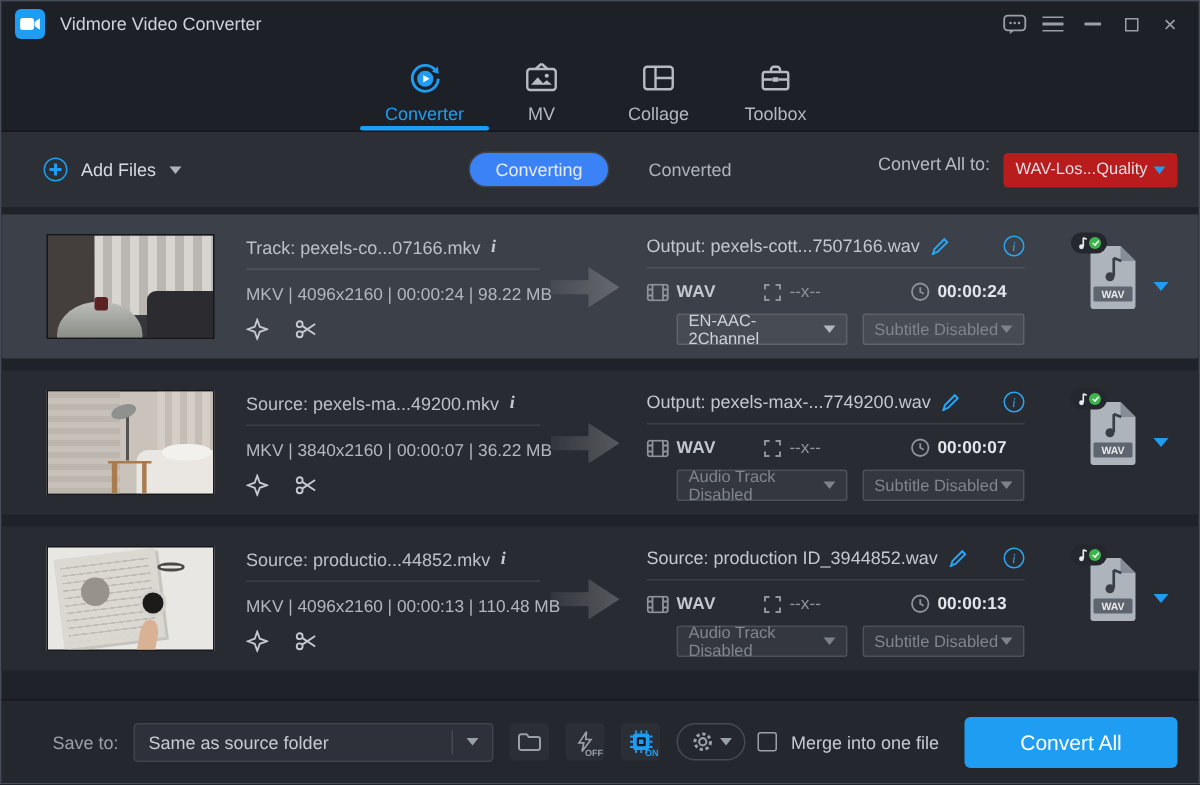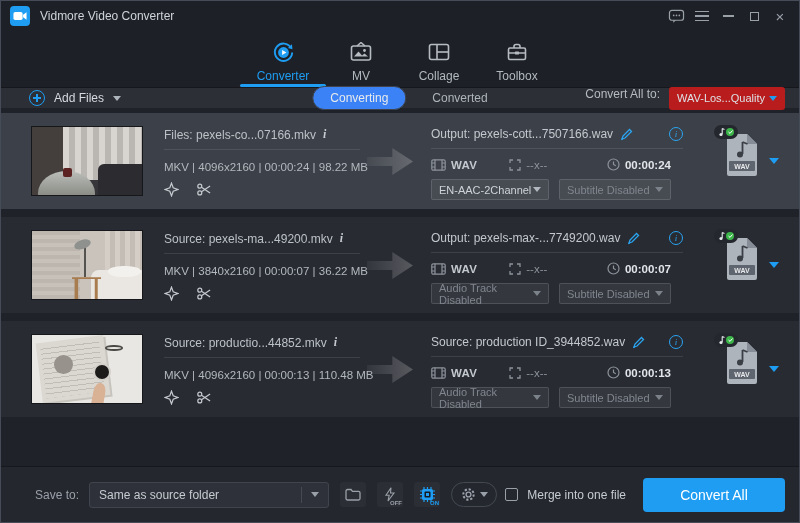--- a/index.html
+++ b/index.html
@@ -22,21 +22,21 @@
   .closex { font-size:15px; line-height:1; color:#9aa0a8; }
   
   .tabbar { height:57px; background:#1d2027; border-bottom:1px solid #15171c; display:flex; justify-content:center; }
   .tab { width:78px; display:flex; flex-direction:column; align-items:center; justify-content:flex-start; padding-top:9px; gap:5px; position:relative; color:#b2b8bf; }
   .tab .ticon { height:24px; display:flex; align-items:center; color:#b6bbc2; }
   .tab.active { color:#1e9df2; }
   .tab.active .ticon { color:#1e9df2; }
   .tab.active::after { content:""; position:absolute; left:-4px; right:-4px; bottom:0; height:3px; background:#1e9df2; border-radius:2px; }
   .tab .tlabel { font-size:12px; }
   
-  .subbar { height:20px; background:#2c2f36; display:flex; align-items:center; padding:0 14px 0 28px; position:relative; }
+  .subbar { height:50px; background:#2c2f36; display:flex; align-items:center; padding:0 14px 0 28px; position:relative; }
   .addfiles { display:flex; align-items:center; gap:9px; color:#d7dadf; }
   .addcircle { width:16px; height:16px; border:1.6px solid #1e9df2; border-radius:50%; position:relative; }
   .addcircle::before, .addcircle::after { content:""; position:absolute; background:#1e9df2; }
   .addcircle::before { left:3px; right:3px; top:50%; height:1.6px; margin-top:-0.8px; }
   .addcircle::after { top:3px; bottom:3px; left:50%; width:1.6px; margin-left:-0.8px; }
   .centerTabs { position:absolute; left:50%; transform:translateX(-50%); display:flex; align-items:center; gap:26px; }
   .pill { background:#3b82f6; border:1px solid #3e434b; border-radius:13px; padding:4px 17px; color:#e7eaec; }
   .convertedTab { color:#aeb4bb; }
   .convertTo { margin-left:auto; display:flex; gap:9px; color:#b6bbc2; }
   .fmtSelect { background:#b91c1c; border-radius:3px; min-width:116px; height:23px; display:flex; align-items:center; justify-content:space-between; padding:0 8px; color:#dde0e4; font-size:11px; }
@@ -87,21 +87,21 @@
   .tool { display:flex; align-items:center; }
   .arrow { position:absolute; left:366px; top:35px; width:46px; height:27px;
     clip-path:polygon(0 33%,55% 33%,55% 0,100% 50%,55% 100%,55% 67%,0 67%);
     background:linear-gradient(90deg,rgba(255,255,255,.05),rgba(255,255,255,.22)); }
   .fmt { margin-top:9px; display:flex; align-items:center; color:#8d939b; font-size:11.5px; padding-right:12px; }
   .fgrp { display:flex; align-items:center; gap:5px; }
   .fgrp.res { margin-left:32px; }
   .fgrp.time { margin-left:auto; color:#8d939b; }
   .fgrp.time .tval { color:#e2e5e9; font-weight:bold; }
   .fgrp .fmtname { color:#c3c8ce; font-weight:bold; letter-spacing:.3px; }
-  .drops { margin-top:8px; display:flex; gap:10px; }
+  .drops { margin-top:8px; display:flex; gap:10px;margin-left:20px; }
   .drop { width:118px; height:21px; border-radius:2px; display:flex; align-items:center; justify-content:space-between; padding:0 7px; font-size:11px;
     background:rgba(255,255,255,.06); border:1px solid rgba(255,255,255,.13); color:#80868e; }
   .drop .caret { color:#7c828a; }
   .drop.enabled { color:#ced3d9; }
   .drop.enabled .caret { color:#b2b8bf; }
   .drop.sub { width:112px; }
   .outicon { position:absolute; right:40px; top:20px; width:34px; height:44px; }
   .badge { position:absolute; top:-8px; left:-11px; background:#24272d; border-radius:8px; height:14px; padding:0 4px; display:flex; align-items:center; gap:1px; z-index:2; }
   .badge .gdot { width:8px; height:8px; border-radius:50%; background:#3cb54a; display:flex; align-items:center; justify-content:center; }
   .fmtcaret { position:absolute; right:20px; top:45px; }
@@ -233,21 +233,21 @@
     <div class="row selected">
       <div class="thumb thumb1">
         <div class="t1-wall"></div>
           <div class="t1-curtain"></div>
           <div class="t1-sofa"></div>
           <div class="t1-table"></div>
           <div class="t1-item"></div>
       </div>
       <div class="src">
         <div class="name-line">
-          <span>Files: pexels-co...07166.mkv</span>
+          <span>Track: pexels-co...07166.mkv</span>
           <span class="info-i">i</span>
         </div>
         <div class="divider"></div>
         <div class="meta">MKV | 4096x2160 | 00:00:24 | 98.22 MB</div>
         <div class="tools">
           <span class="tool">
               <svg width="15" height="15" viewBox="0 0 16 16" fill="none" stroke="#c6cad0" stroke-width="1.3">
                 <path d="M8 1.2 L9.8 6.2 L14.8 8 L9.8 9.8 L8 14.8 L6.2 9.8 L1.2 8 L6.2 6.2 Z"></path>
               </svg>
             </span>

